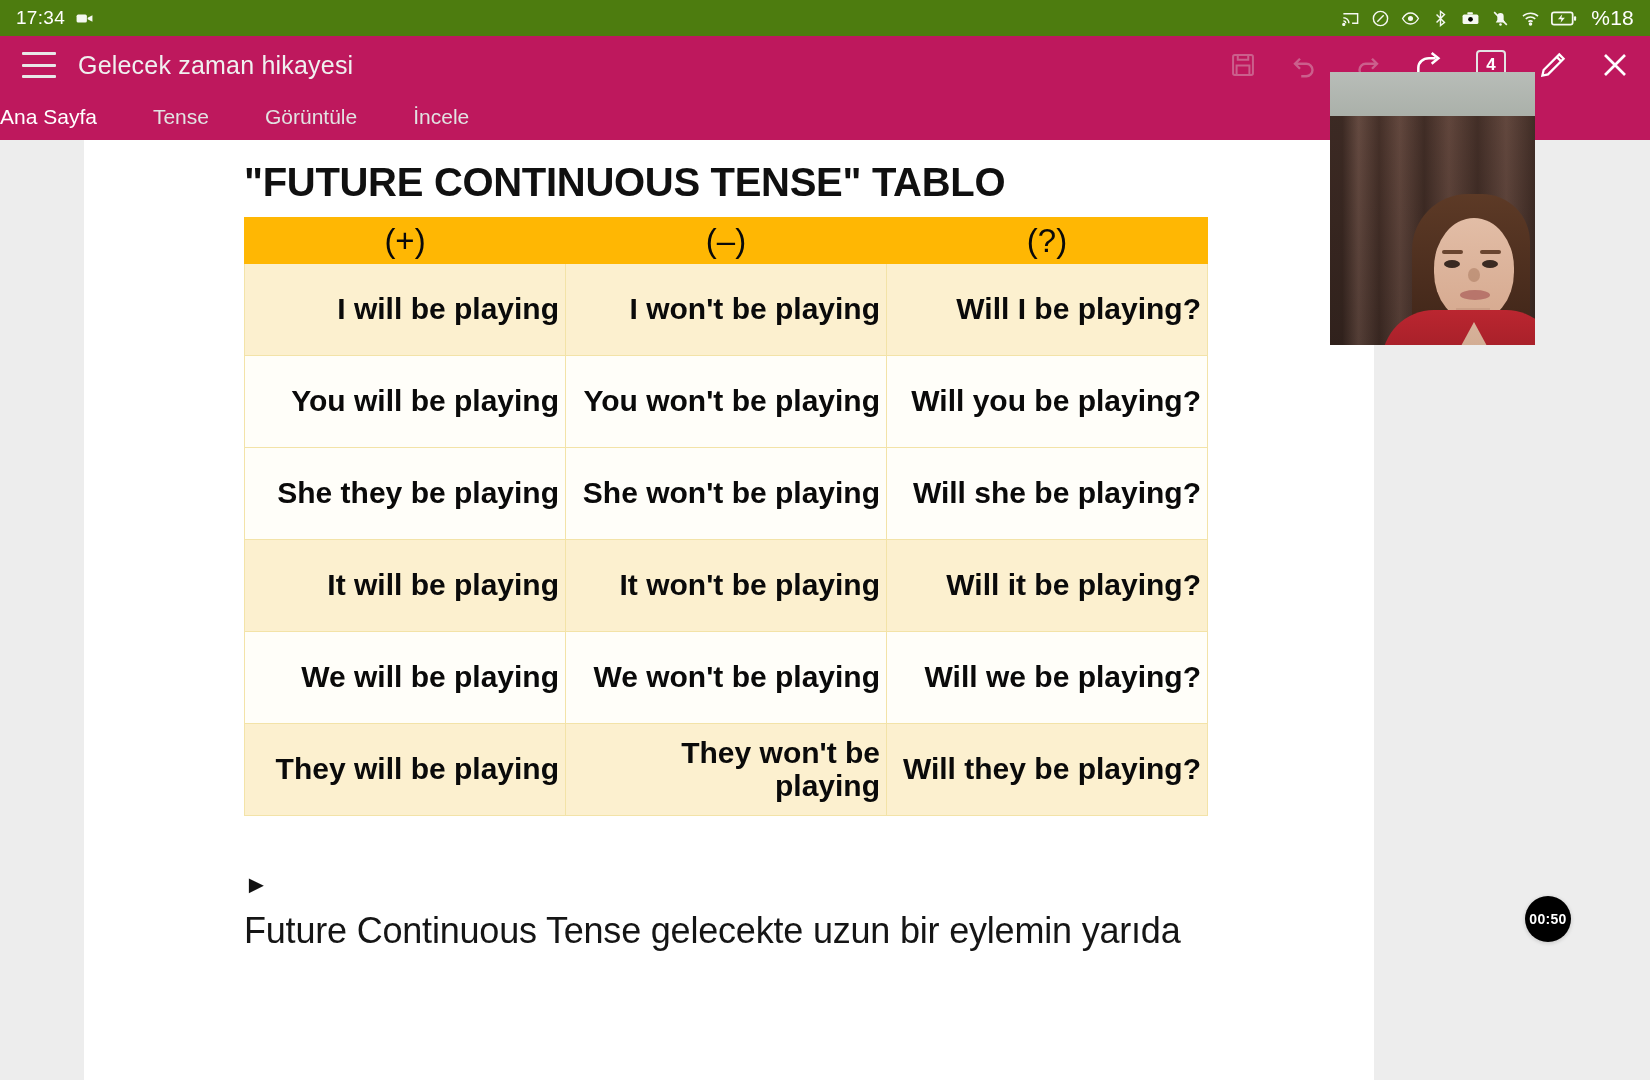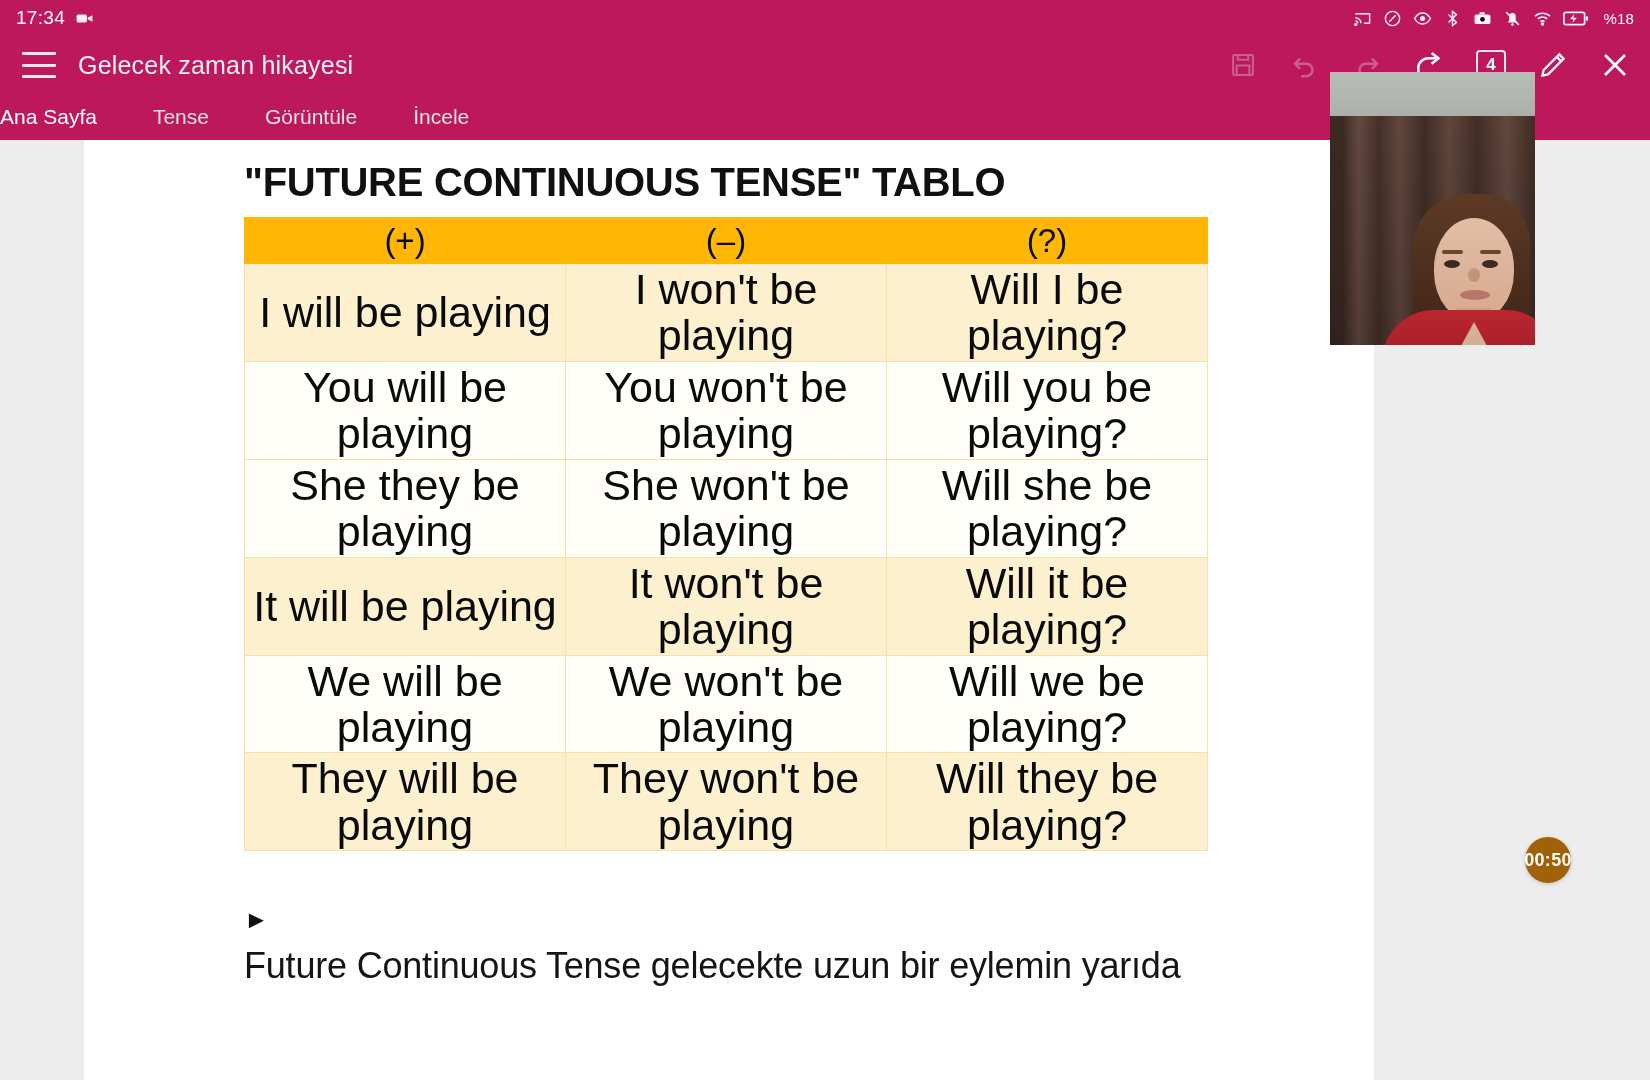--- a/index.html
+++ b/index.html
@@ -6,29 +6,29 @@
   html, body {
     width:1650px; height:1080px;
     background:#0d0d0d; overflow:hidden;
     font-family:"Liberation Sans", sans-serif;
   }
   #app { position:relative; width:1650px; height:1080px; background:#ffffff; }
 
   
   .statusbar {
     position:absolute; left:0; top:0; width:1650px; height:36px;
-    background:#be185d; color:#ffffff;
+    background:#4d7c0f; color:#ffffff;
     display:flex; align-items:center; justify-content:space-between;
     padding:0 16px;
   }
   .sb-left { display:flex; align-items:center; gap:10px; }
   .sb-clock { font-size:19px; letter-spacing:.3px; font-weight:400; }
   .sb-right { display:flex; align-items:center; gap:11px; }
   .sb-ico { width:19px; height:19px; display:block; opacity:.95; }
-  .sb-batt { font-size:15px; margin-left:3px; letter-spacing:.2px; }
+  .sb-batt { font-size:21px; margin-left:3px; letter-spacing:.2px; }
 
   
   .apphead {
     position:absolute; left:0; top:36px; width:1650px; height:104px;
     background:#be185d;
   }
   .hdr-row1 { position:absolute; left:0; top:0; width:100%; height:58px;
     display:flex; align-items:center; }
   .hamburger { margin-left:22px; width:34px; height:26px;
     display:flex; flex-direction:column; justify-content:space-between;
@@ -66,39 +66,39 @@
 
   
   table.tbl { border-collapse:collapse; width:963px; table-layout:fixed; }
   table.tbl td, table.tbl th {
      border:1px solid #f3e3a8; text-align:center; vertical-align:middle;
      font-family:"Liberation Sans Narrow","Liberation Sans",sans-serif;
      color:#0a0a0a; padding:2px 6px; line-height:1.08;
   }
   table.tbl th { background:#ffb703; font-size:33px; font-weight:400; height:46px;
      border-color:#ffb703; }
-  table.tbl td { font-size:43px; font-weight:400; height:92px; }
+  table.tbl td { font-size:30px; font-weight:700; height:92px;text-align:right; }
   tr.odd td { background:#fcf0cf; }
   tr.even td { background:#fffef9; }
   .col1 { width:321px; } .col2 { width:321px; } .col3 { width:321px; }
 
   
   .bullets { margin-top:52px; }
   .bullet-line { font-family:"Liberation Sans Narrow","Liberation Sans",sans-serif;
      color:#111; font-size:36px; font-weight:700; display:flex;
      align-items:flex-start; gap:14px; letter-spacing:-.2px; }
   .bullet-mark { font-size:25px; line-height:1.35; }
   .body-line { font-family:"Liberation Sans Narrow","Liberation Sans",sans-serif;
      color:#151515; font-size:36px; font-weight:400; margin-top:8px;
      white-space:nowrap; letter-spacing:-.2px; }
   .timer-badge {
-     position:absolute; left:1525px; top:697px; width:46px; height:46px;
-     border-radius:50%; background:#a16207; color:#ffffff;
+     position:absolute; left:1525px; top:756px; width:46px; height:46px;
+     border-radius:50%; background:#000000; color:#ffffff;
      display:flex; align-items:center; justify-content:center;
-     font-size:18px; font-weight:700; letter-spacing:.3px;
+     font-size:14px; font-weight:700; letter-spacing:.3px;
      box-shadow:0 1px 4px rgba(0,0,0,.18);
   }
 
   
   .pip { position:absolute; left:1330px; top:72px; width:205px; height:273px;
      overflow:hidden; background:#3b2f2a; }
   .pip-band { position:absolute; left:0; top:0; width:100%; height:48px;
      background:linear-gradient(#b8bdb8,#a9afa8); }
   .pip-bg { position:absolute; left:0; top:44px; width:100%; height:229px;
      background:

